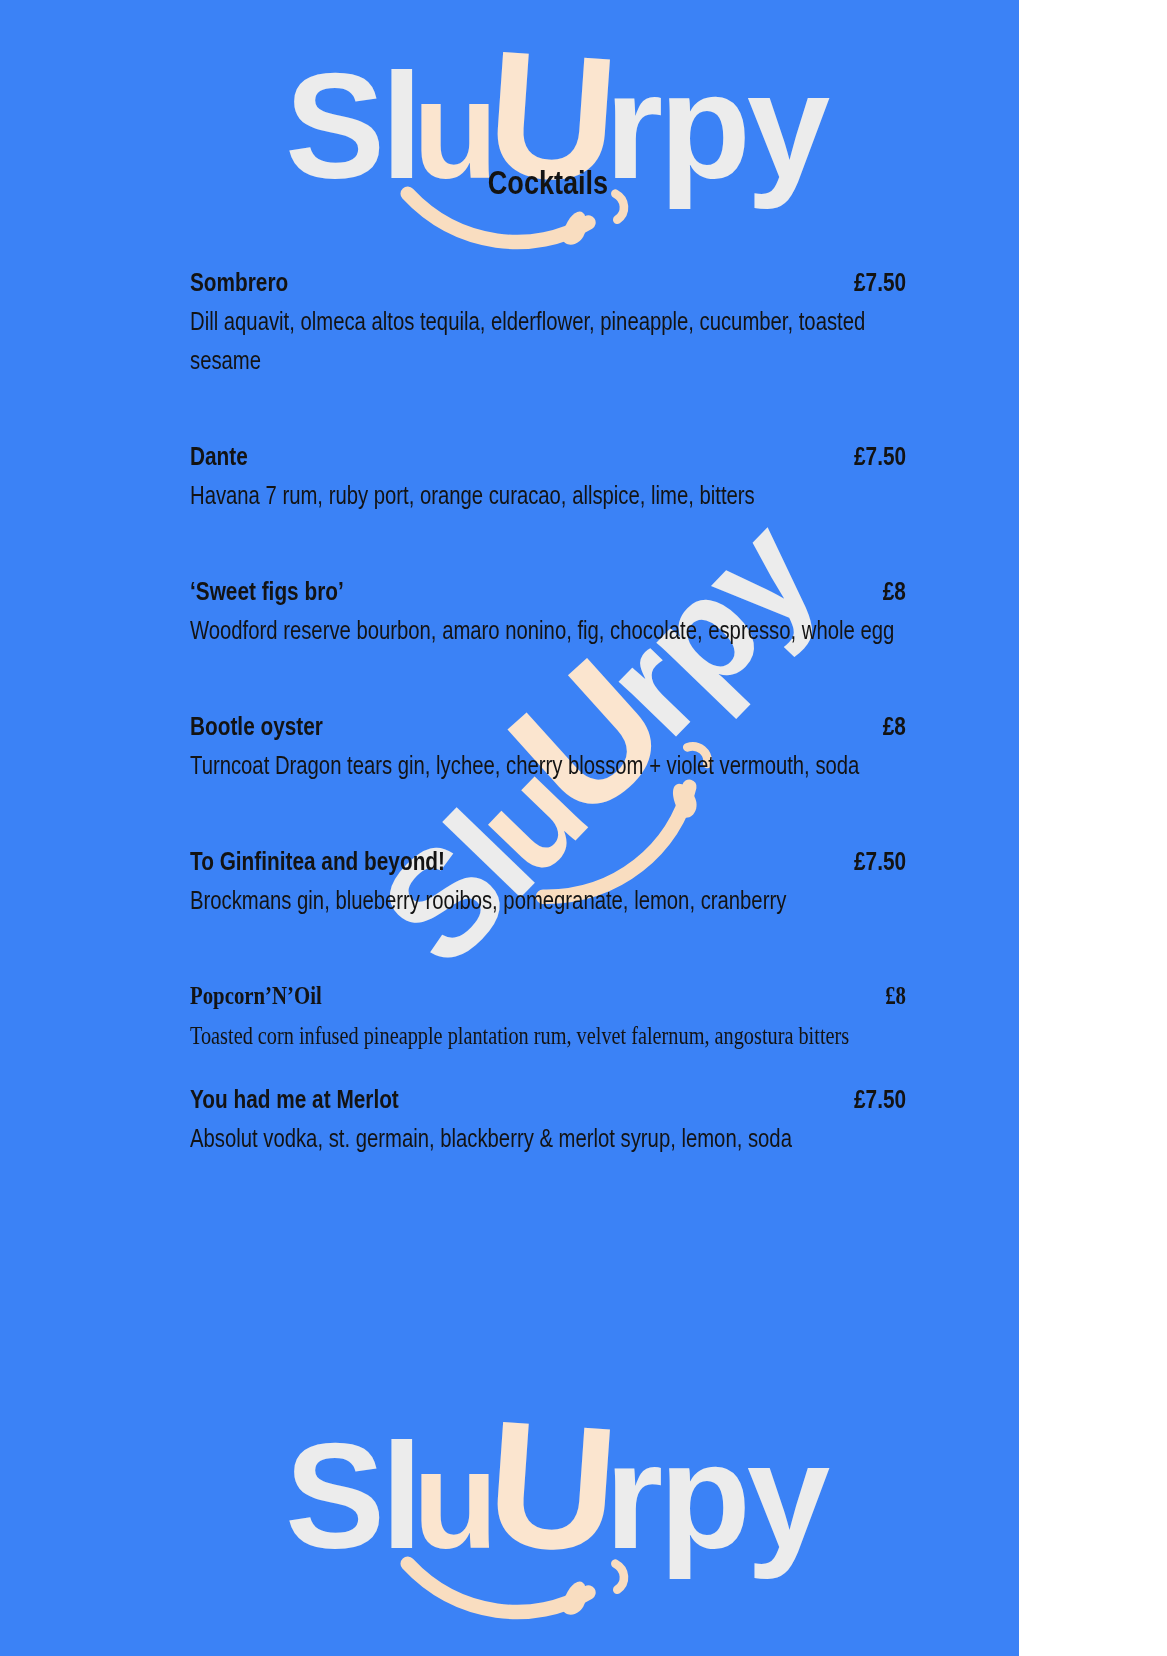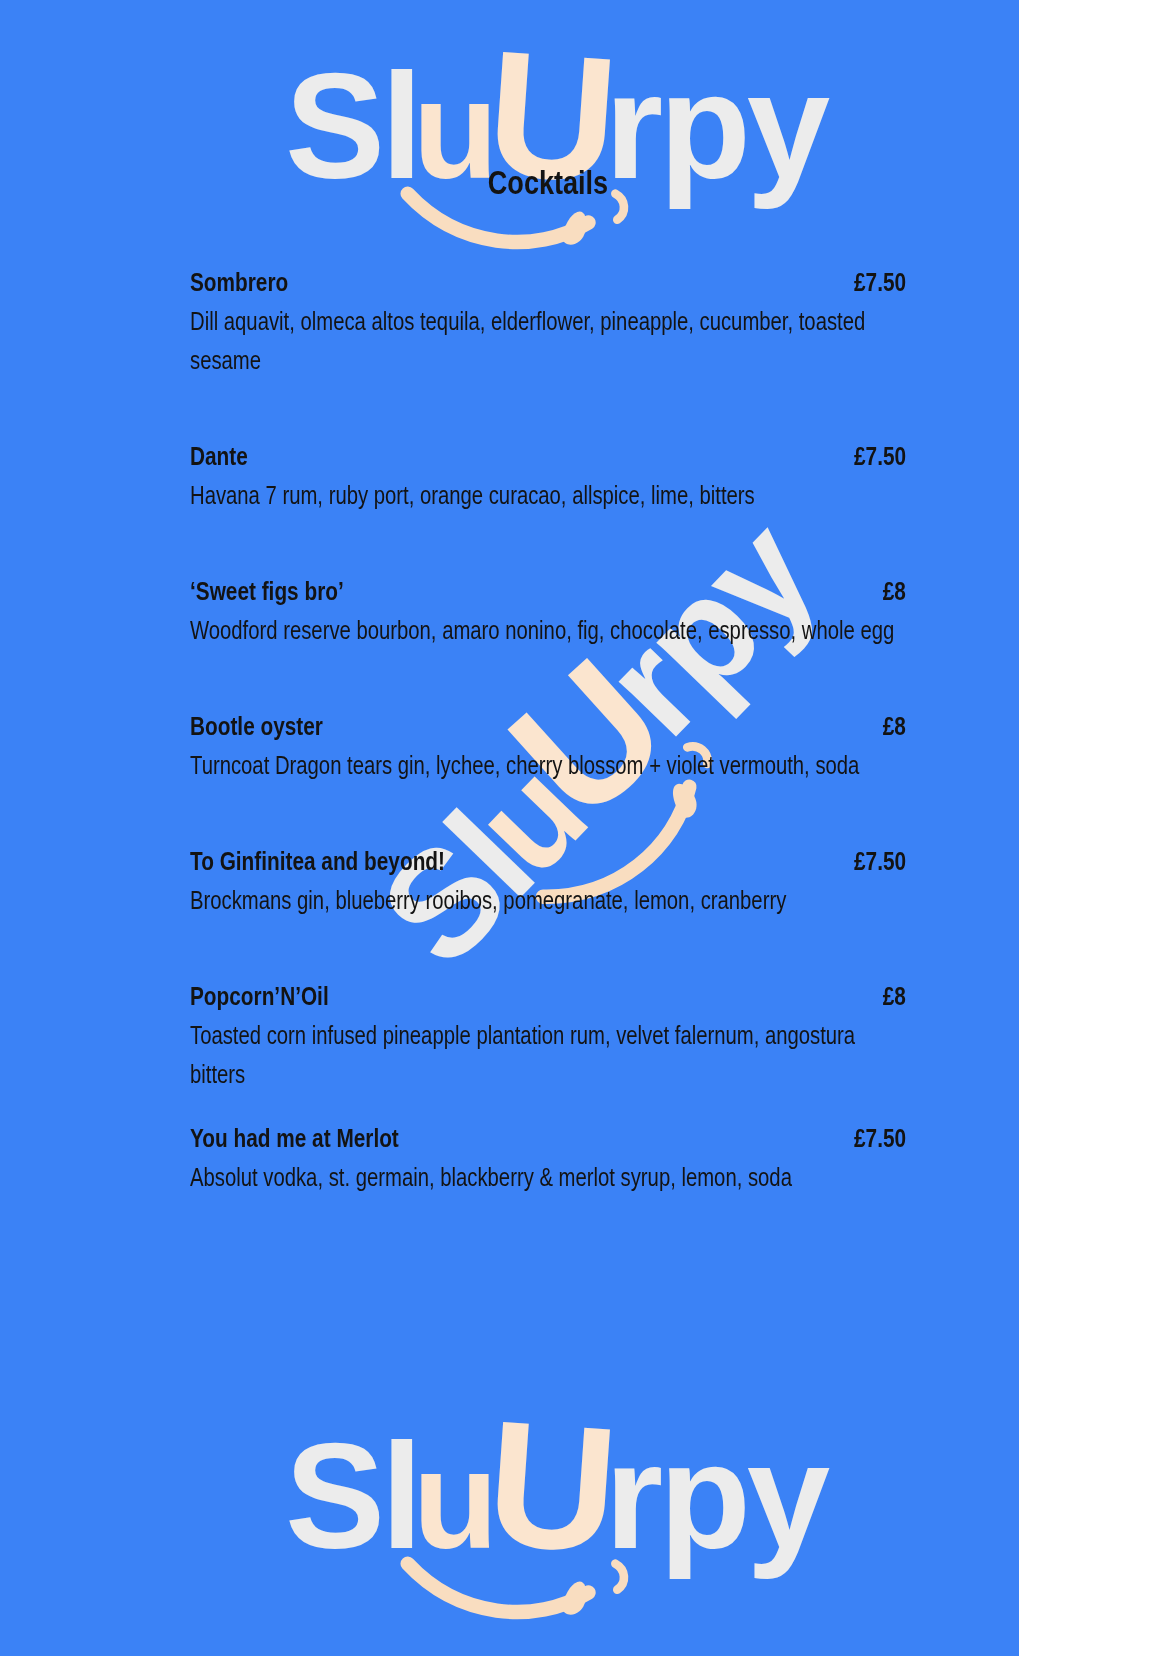--- a/index.html
+++ b/index.html
@@ -54,21 +54,21 @@
   }
   .menu-title {
     margin: 0 0 60px 0;
     font-size: 33px;
     font-weight: bold;
     text-align: center;
     transform: scaleX(0.82);
     transform-origin: center top;
   }
   .item { margin-bottom: 56px; }
-  .item--tight { margin-bottom: 24px; }
+  .item--tight { margin-bottom: 24px; font-family: Liberation Serif, serif; }
   .item-row {
     display: flex;
     justify-content: space-between;
     align-items: center;
     font-size: 26px;
     font-weight: bold;
     line-height: 40px;
   }
   .item-name {
     transform: scaleX(0.8);

